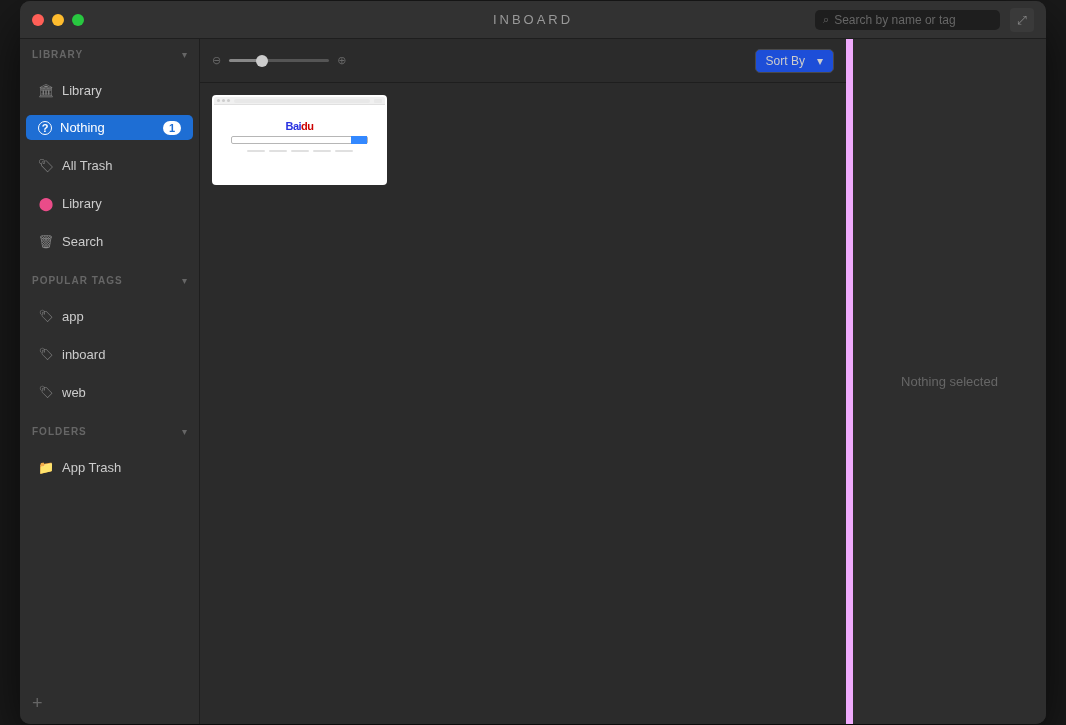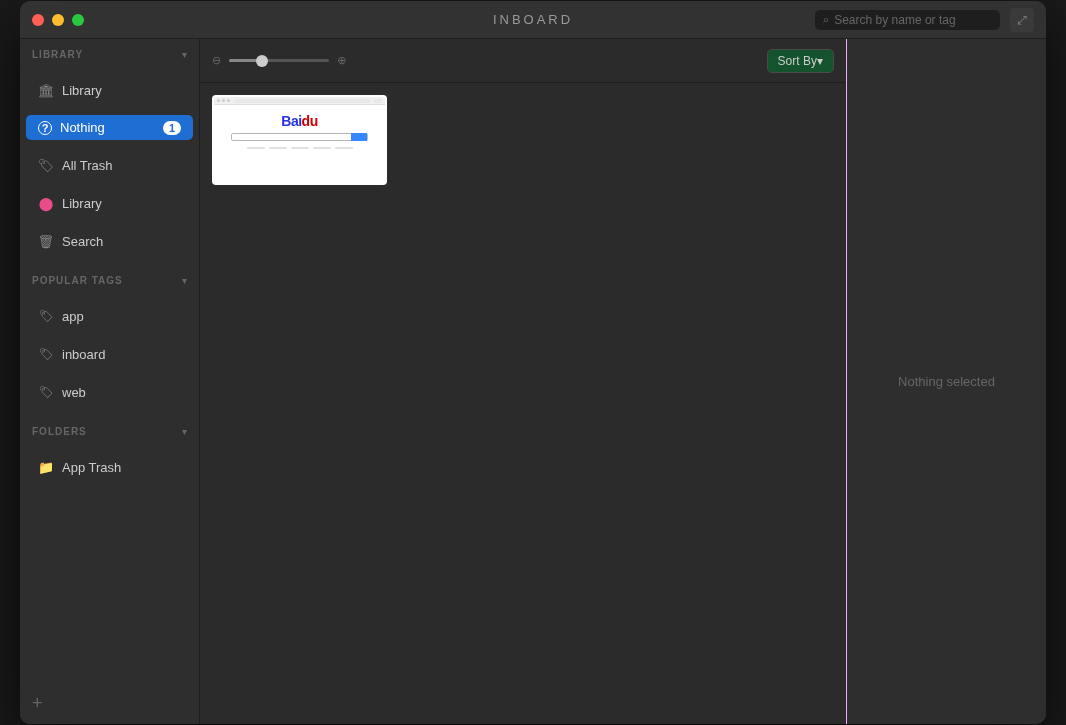--- a/index.html
+++ b/index.html
@@ -246,30 +246,30 @@
     }
 
     .zoom-out-icon, .zoom-in-icon {
       color: #666;
       font-size: 11px;
     }
 
     .toolbar-spacer { flex: 1; }
 
     .sort-btn {
-      background: #14532d;
+      background: #1d4ed8;
       border: 1px solid #4a4a4a;
       color: #ccc;
       border-radius: 5px;
       padding: 4px 10px;
       font-size: 12px;
       cursor: pointer;
       display: flex;
       align-items: center;
-      gap: 0;
+      gap: 12px;
     }
 
     
     .content-grid {
       flex: 1;
       overflow-y: auto;
       padding: 12px;
       display: flex;
       flex-wrap: wrap;
       align-content: flex-start;
@@ -323,23 +323,23 @@
 
     .baidu-body {
       padding: 4px 5px;
       display: flex;
       flex-direction: column;
       align-items: center;
     }
 
     .baidu-logo {
       color: #2932e1;
-      font-size: 14px;
+      font-size: 11px;
       font-weight: bold;
-      margin: 4px 0 2px;
+      margin: 11px 0 2px;
       letter-spacing: -0.5px;
     }
 
     .baidu-search-box {
       display: flex;
       align-items: center;
       border: 1px solid #b6b6b6;
       border-radius: 2px;
       width: 85%;
       height: 8px;
@@ -370,21 +370,21 @@
       width: 18px;
       height: 2px;
       background: #e0e0e0;
       border-radius: 1px;
     }
 
     
     .detail-panel {
       width: 0;
       background: #2e2e2e;
-      border-left: 1px solid #f0abfc;
+      border-left: 7px solid #f0abfc;
       display: flex;
       align-items: center;
       justify-content: center;
       flex-shrink: 0;
     }
 
     .nothing-selected {
       color: #666;
       font-size: 13px;
     }

